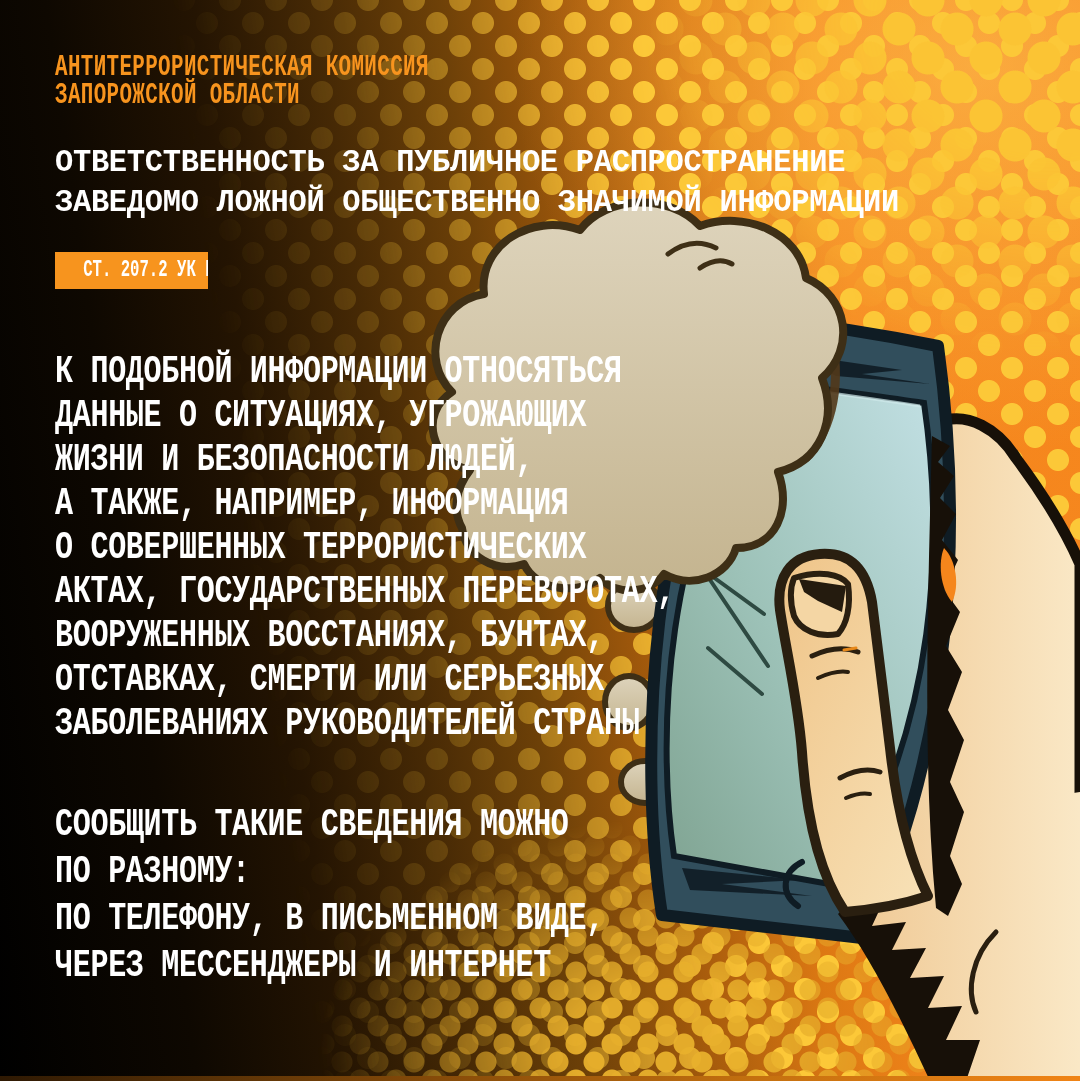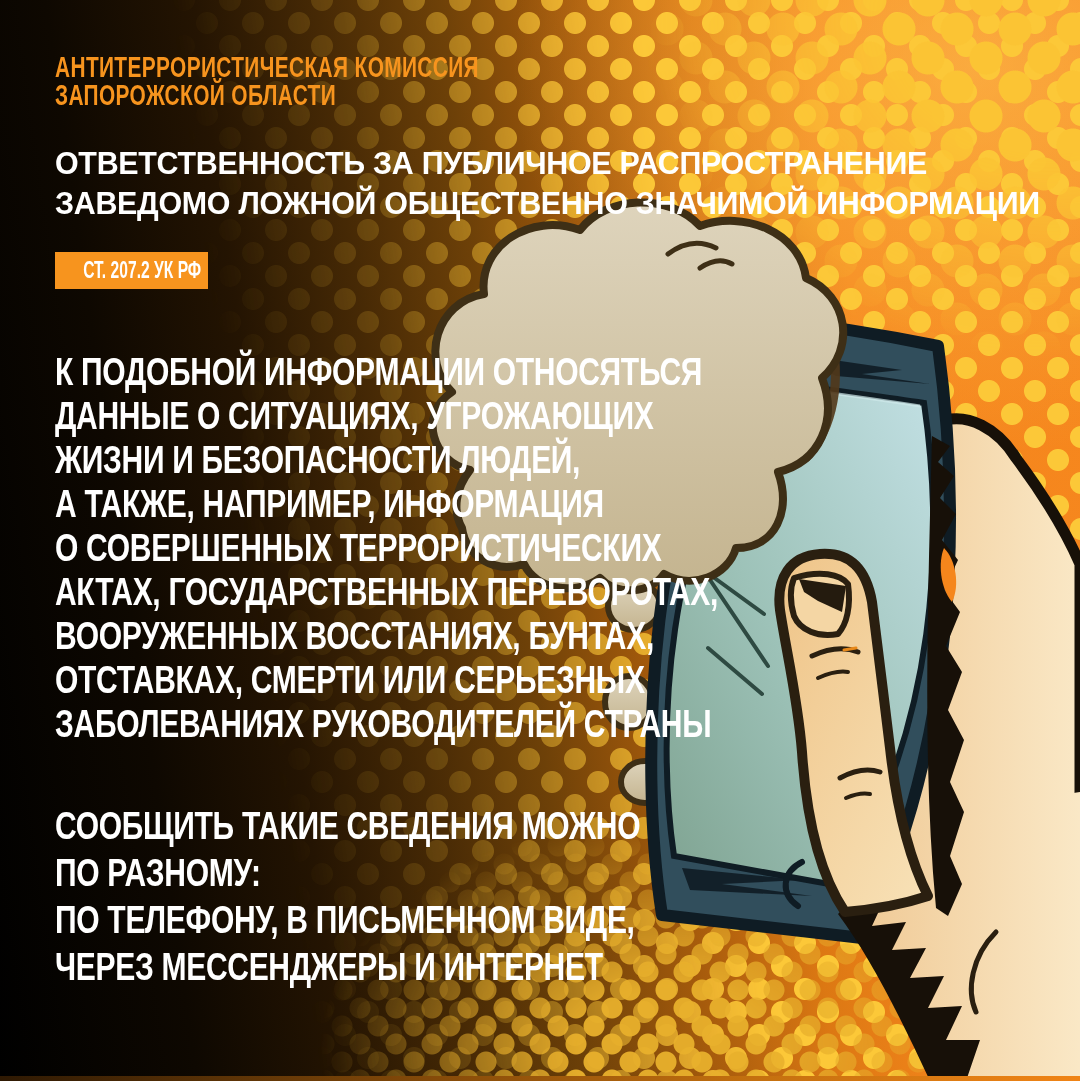--- a/index.html
+++ b/index.html
@@ -1,18 +1,18 @@
 <!DOCTYPE html>
 <html><head>
 <meta charset="utf-8">
 <style>
   html,body{margin:0;padding:0;}
   .poster{
     position:relative;width:1080px;height:1081px;overflow:hidden;
-    font-family:Liberation Sans, sans-serif;
+    font-family:Liberation Mono, monospace;
     background:#701a75;
   }
   .layer{position:absolute;inset:0;}
   
   .bg-gradient{
     z-index:0;
     background:linear-gradient(82deg,
       #000000 0%, #0E0801 16%, #241402 28%, #46290\35  38%,
       #462905 38%, #6E4108 48%, #A65B0C 58%, #DC7813 68%,
       #F5861C 78%, #F6871E 100%);

